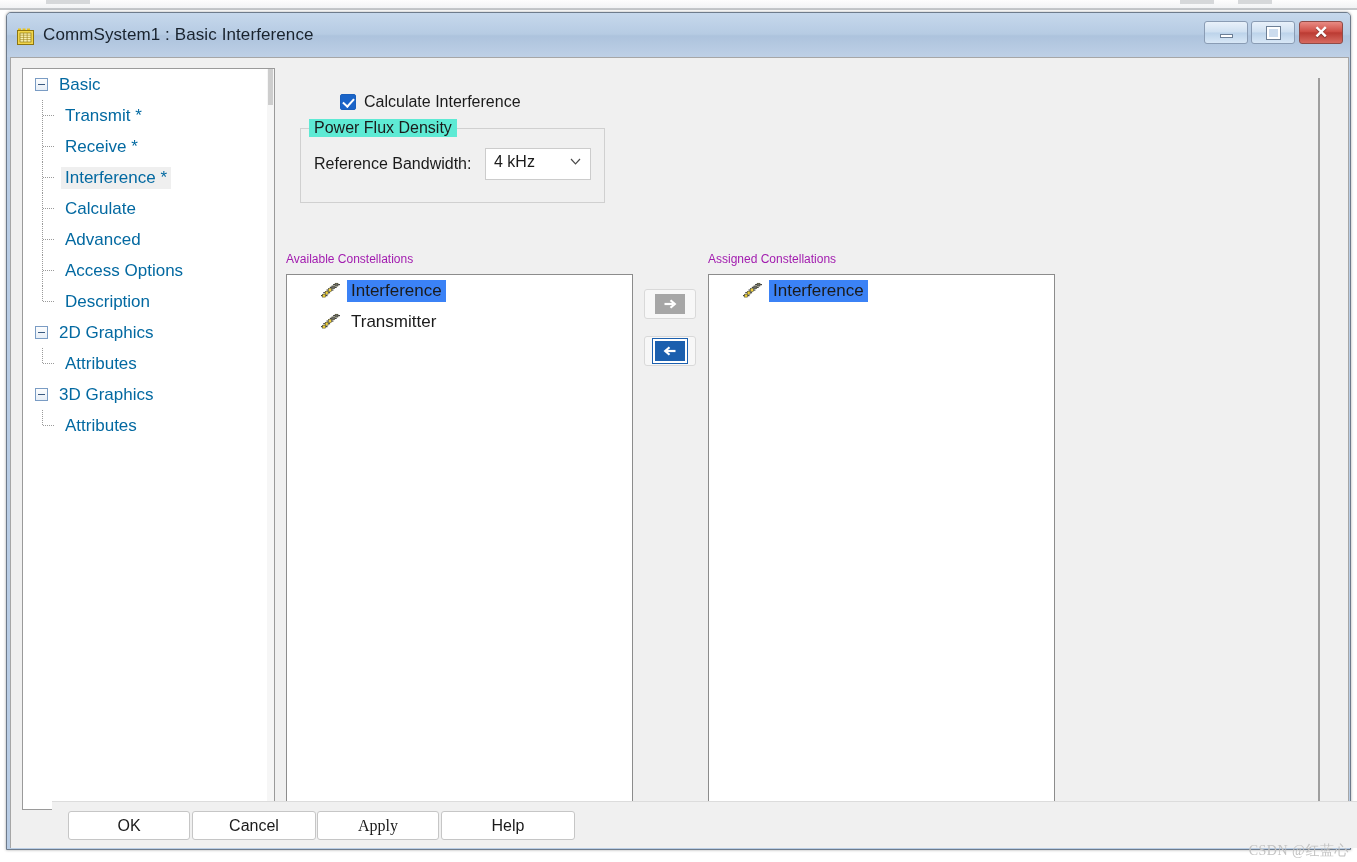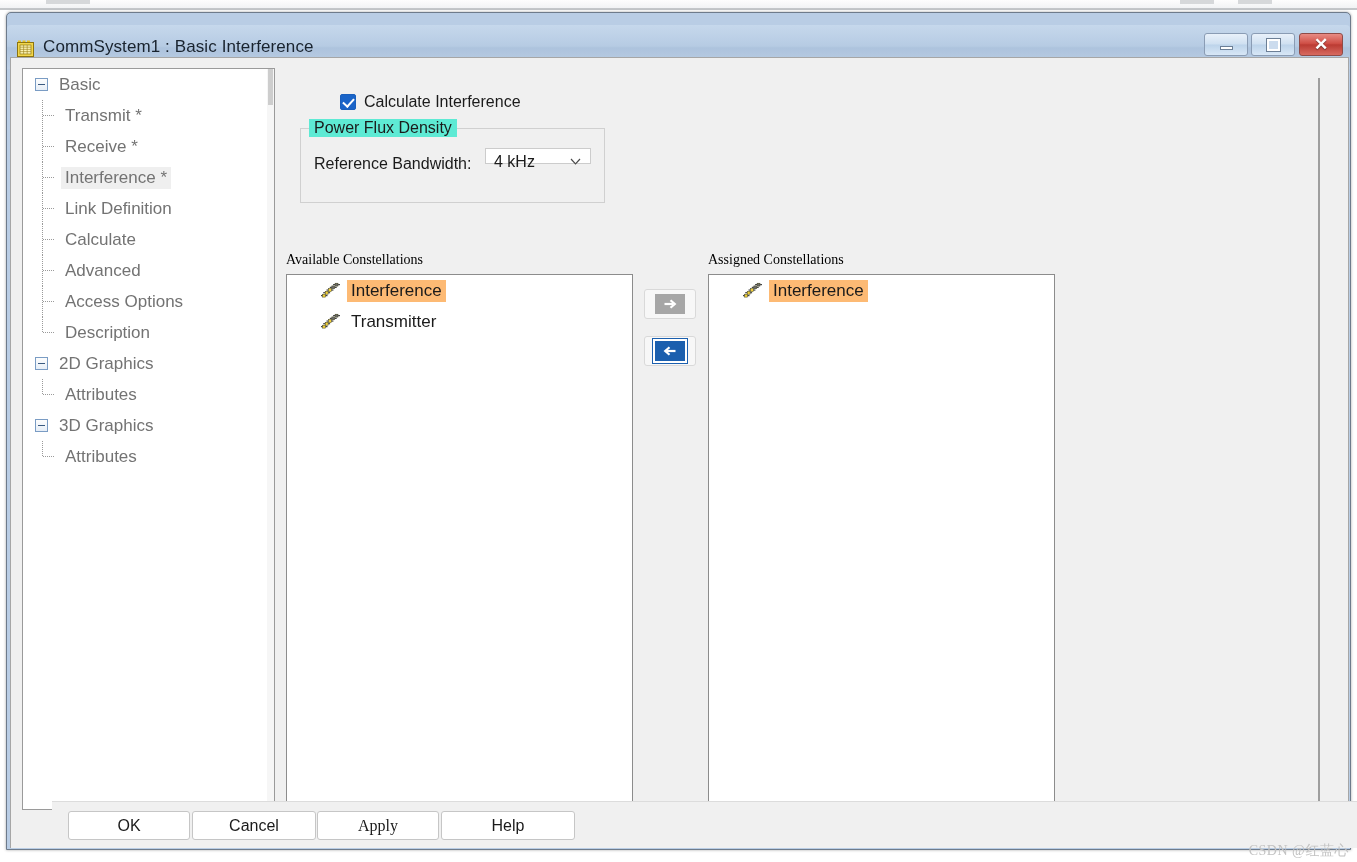--- a/index.html
+++ b/index.html
@@ -54,21 +54,20 @@
 
   
   #titlebar {
     position: absolute;
     left: 0; top: 0;
     width: 100%;
     height: 44px;
     background: linear-gradient(to bottom, #c6d8ec 0%, #b6cbe3 48%, #adc3dd 52%, #bed0e6 100%);
     border-radius: 4px 4px 0 0;
     box-sizing: border-box;
-    margin-top: 12px;
   }
   #win-icon {
     position: absolute;
     left: 10px; top: 15px;
     width: 18px; height: 17px;
   }
   #win-title {
     position: absolute;
     left: 36px; top: 12px;
     font-size: 17px;
@@ -161,21 +160,21 @@
     width: 5px; height: 36px;
     background: #cdcdcd;
   }
 
   .node {
     position: relative;
     height: 31px;
     display: flex;
     align-items: center;
     font-size: 17px;
-    color: #737373;
+    color: #0369a1;
     white-space: nowrap;
   }
   .node.root { padding-left: 12px; }
   .node.child { padding-left: 38px; }
 
   .expander {
     position: absolute;
     left: 12px;
     top: 9px;
     width: 13px;
@@ -303,21 +302,21 @@
     top: 26px;
     font-size: 16px;
     color: #1b1b1b;
     white-space: nowrap;
   }
   #ref-bw-select {
     position: absolute;
     left: 184px;
     top: 19px;
     width: 106px;
-    height: 16px;
+    height: 32px;
     background: #ffffff;
     border: 1px solid #cccccc;
     box-sizing: border-box;
     cursor: pointer;
   }
   #ref-bw-value {
     position: absolute;
     left: 8px;
     top: 4px;
     font-size: 16px;
@@ -328,24 +327,23 @@
     position: absolute;
     right: 9px;
     top: 9px;
     width: 11px;
     height: 7px;
   }
 
   
   .list-caption {
     position: absolute;
-    font-size: 14px;
-    color: #000000;
-    white-space: nowrap;
-    font-family: Liberation Serif, serif;
+    font-size: 12px;
+    color: #a21caf;
+    white-space: nowrap;
   }
   #cap-available { left: 4px;  top: 184px; }
   #cap-assigned  { left: 426px; top: 184px; }
 
   .listbox {
     position: absolute;
     top: 206px;
     height: 532px;
     background: #ffffff;
     border: 1px solid #8c8c8c;
@@ -365,21 +363,21 @@
     color: #1b1b1b;
     white-space: nowrap;
     cursor: pointer;
   }
   .list-item .const-icon {
     width: 20px; height: 18px;
     margin-right: 6px;
     flex: none;
   }
   .list-item .itxt { padding: 1px 4px; }
-  .list-item.selected .itxt { background: #fdba74; }
+  .list-item.selected .itxt { background: #3b82f6; }
 
   
   .xfer {
     position: absolute;
     left: 362px;
     width: 52px;
     height: 30px;
     background: #f7f7f7;
     border: 1px solid #d9d9d9;
     border-radius: 3px;
@@ -519,27 +517,20 @@
               <span class="v"></span>
               <span class="h"></span>
             </span>
             <span class="label">Interference *</span>
           </div>
           <div class="node child">
             <span class="connector">
               <span class="v"></span>
               <span class="h"></span>
             </span>
-            <span class="label">Link Definition</span>
-          </div>
-          <div class="node child">
-            <span class="connector">
-              <span class="v"></span>
-              <span class="h"></span>
-            </span>
             <span class="label">Calculate</span>
           </div>
           <div class="node child">
             <span class="connector">
               <span class="v"></span>
               <span class="h"></span>
             </span>
             <span class="label">Advanced</span>
           </div>
           <div class="node child">

